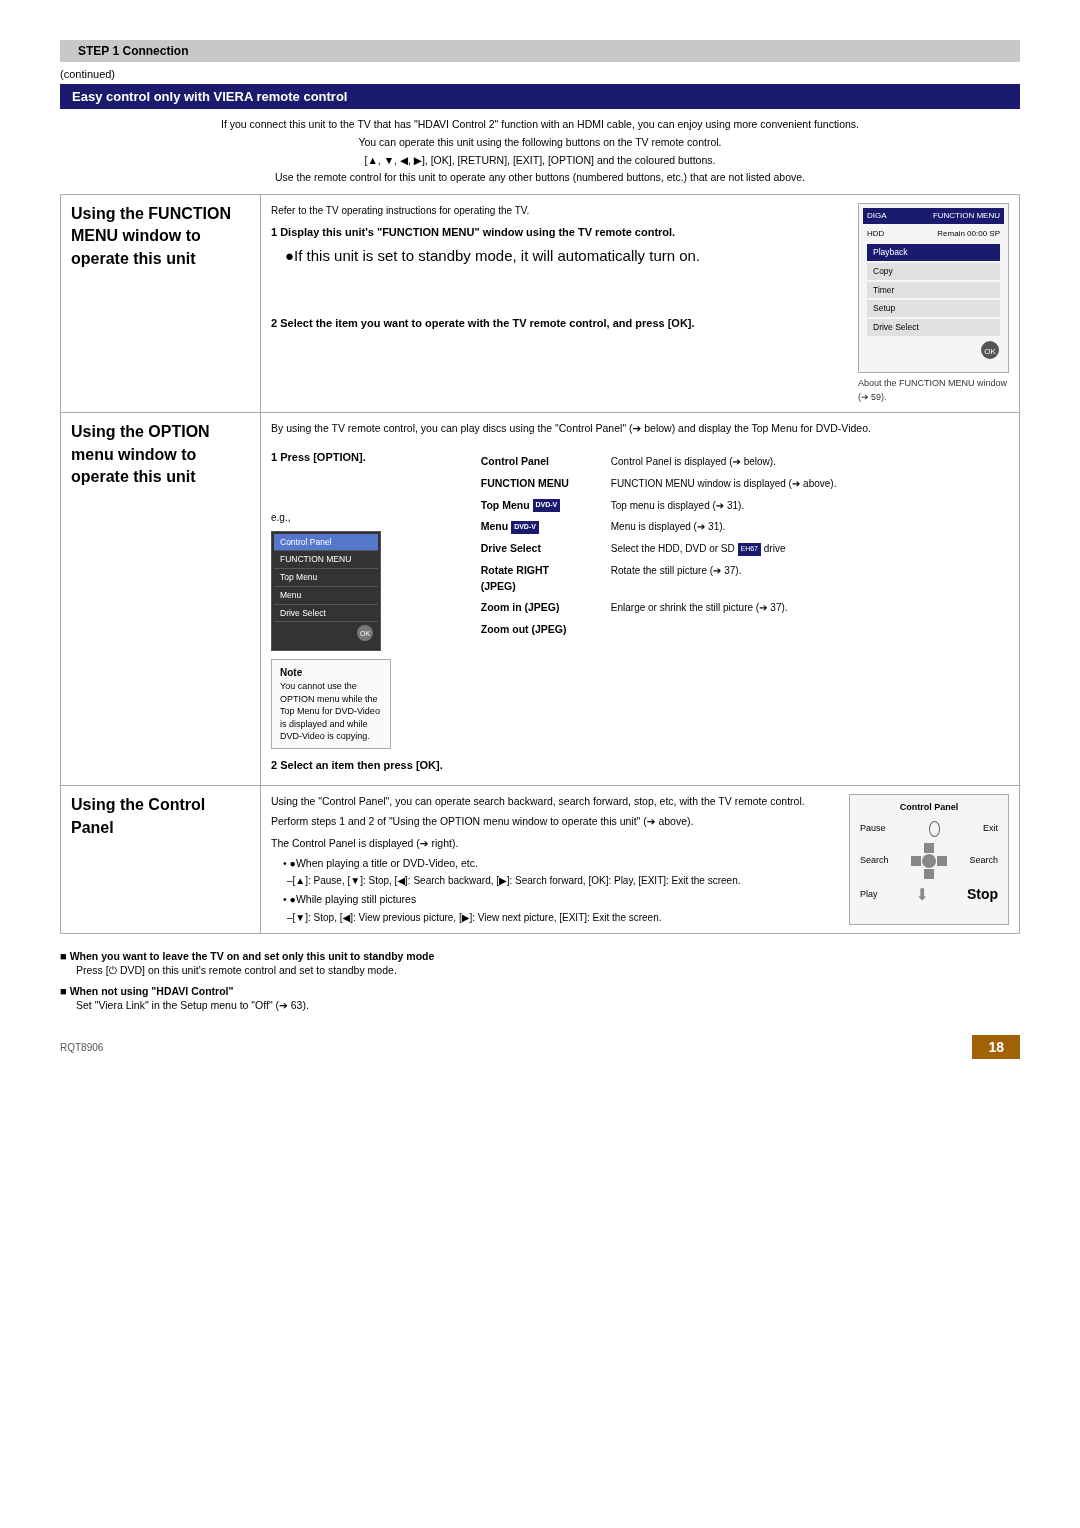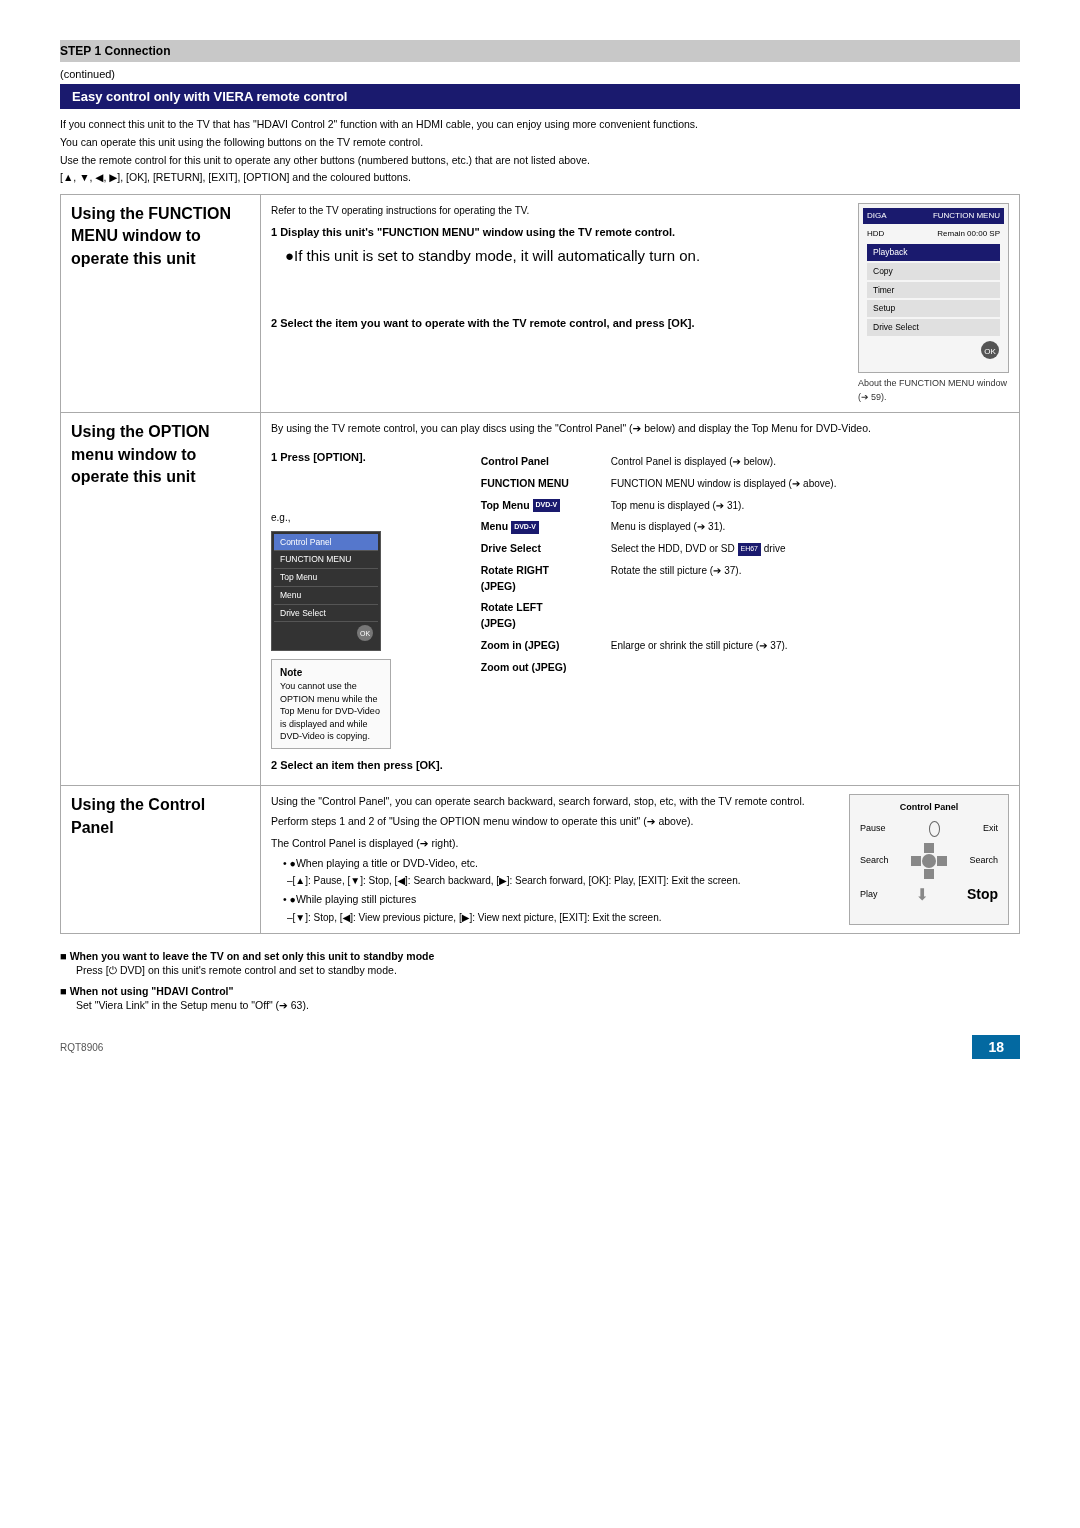--- a/index.html
+++ b/index.html
@@ -7,21 +7,21 @@
       font-family: Arial, Helvetica, sans-serif;
       font-size: 11px;
       background: #fff;
       color: #000;
       width: 1080px;
       min-height: 1528px;
       padding: 40px 60px 60px 60px;
     }
     .step-header {
       background: #c8c8c8;
-      padding: 4px 0;
+      padding: 4px 18px;
       font-weight: bold;
       font-size: 12px;
       margin-bottom: 6px;
       display: flex;
       align-items: center;
     }
     .continued {
       font-size: 11px;
       margin-bottom: 4px;
     }
@@ -31,21 +31,21 @@
       font-weight: bold;
       font-size: 13px;
       padding: 5px 12px;
       margin-bottom: 8px;
     }
     .intro-text {
       font-size: 10.5px;
       line-height: 1.5;
       margin-bottom: 8px;
     }
-    .intro-text p { margin-bottom: 2px; }
+    .intro-text p { margin-bottom: 2px; text-align: center; }
     .main-table {
       width: 100%;
       border-collapse: collapse;
       border: 1px solid #aaa;
     }
     .main-table > tbody > tr > td {
       border: 1px solid #aaa;
       vertical-align: top;
       padding: 8px 10px;
     }
@@ -219,21 +219,21 @@
       font-size: 10.5px;
     }
     .square-bullet::before { content: "■ "; font-size: 11px; }
     .page-num-bar {
       display: flex;
       justify-content: space-between;
       align-items: center;
       margin-top: 24px;
     }
     .page-num-box {
-      background: #0369a1;
+      background: #a16207;
       color: #fff;
       padding: 4px 16px;
       font-weight: bold;
       font-size: 14px;
     }
     .model-num {
       font-size: 10px;
       color: #555;
     }
     .dvd-badge {
@@ -260,22 +260,22 @@
   <span>STEP 1  Connection</span>
 </div>
 
 <div class="continued">(continued)</div>
 
 <div class="section-title-bar">Easy control only with VIERA remote control</div>
 
 <div class="intro-text">
   <p>If you connect this unit to the TV that has "HDAVI Control 2" function with an HDMI cable, you can enjoy using more convenient functions.</p>
   <p>You can operate this unit using the following buttons on the TV remote control.</p>
+  <p>[▲, ▼, ◀, ▶], [OK], [RETURN], [EXIT], [OPTION] and the coloured buttons.</p>
   <p>Use the remote control for this unit to operate any other buttons (numbered buttons, etc.) that are not listed above.</p>
-  <p>[▲, ▼, ◀, ▶], [OK], [RETURN], [EXIT], [OPTION] and the coloured buttons.</p>
 </div>
 
 <table class="main-table">
   <tbody>
 
     <tr>
       <td class="left-cell">
         <span class="section-label-large">Using the FUNCTION MENU window to operate this unit</span>
       </td>
       <td class="right-cell">
@@ -375,24 +375,20 @@
                 </tr>
                 <tr>
                   <td class="col-key">Drive Select</td>
                   <td class="col-val">Select the HDD, DVD or SD <span class="eh67-badge">EH67</span> drive</td>
                 </tr>
                 <tr>
                   <td class="col-key">Rotate RIGHT<br>(JPEG)</td>
                   <td class="col-val">Rotate the still picture (➔ 37).</td>
                 </tr>
                 <tr>
-                  <td class="col-key">Rotate LEFT<br>(JPEG)</td>
-                  <td class="col-val"></td>
-                </tr>
-                <tr>
                   <td class="col-key">Zoom in (JPEG)</td>
                   <td class="col-val">Enlarge or shrink the still picture (➔ 37).</td>
                 </tr>
                 <tr>
                   <td class="col-key">Zoom out (JPEG)</td>
                   <td class="col-val"></td>
                 </tr>
               </tbody>
             </table>
           </div>

